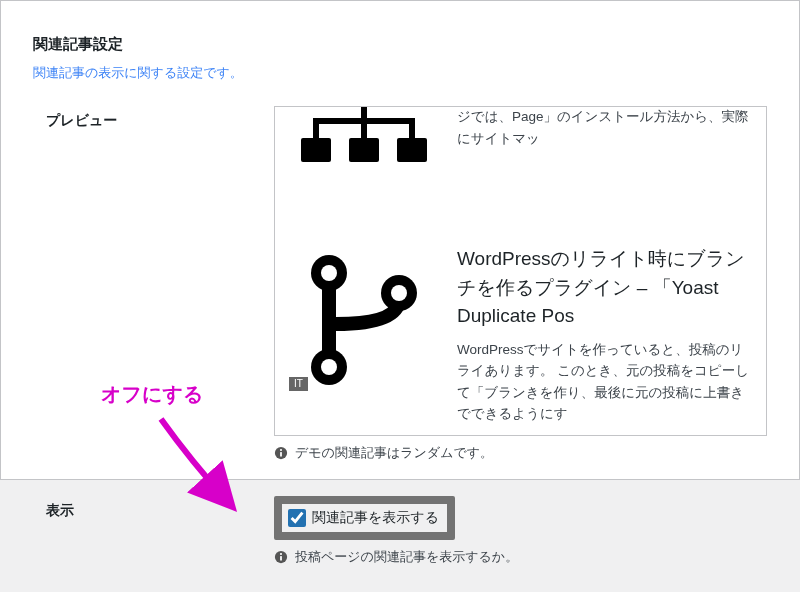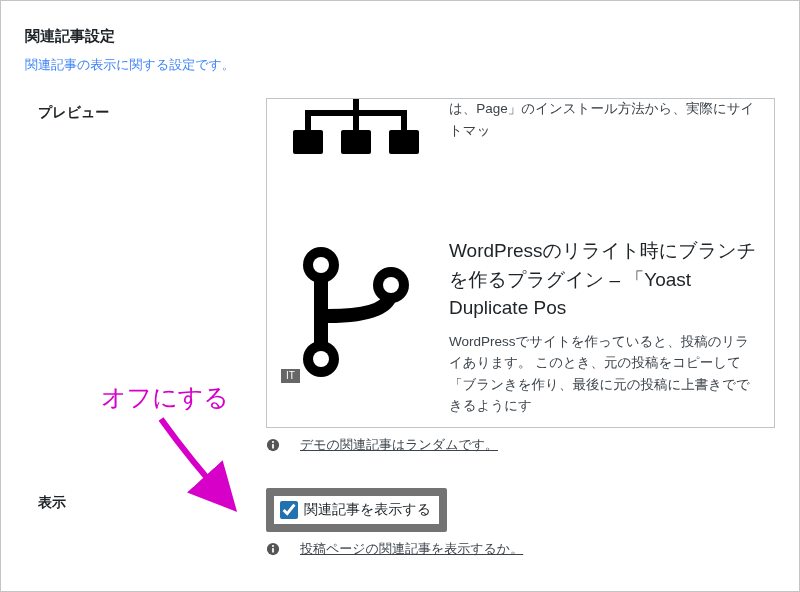--- a/index.html
+++ b/index.html
@@ -9,23 +9,23 @@
     color: #1d2327;
     font-size: 13px;
     width: 800px;
     height: 592px;
     overflow: hidden;
   }
   .panel {
     background: #fff;
     border: 1px solid #c3c4c7;
     margin: 0 0 0 0;
-    padding: 4px;
+    padding: 12px;
     width: 800px;
-    height: 592px;
+    height: 480px;
     position: relative;
   }
   .panel-inner {
     padding: 12px 20px 20px 20px;
   }
   .section-title {
     font-size: 15px;
     font-weight: 700;
     color: #1d2327;
     margin: 10px 0 10px 0;
@@ -109,22 +109,21 @@
     line-height: 1.6;
     color: #3c434a;
     overflow: hidden;
   }
 
   .note {
     font-size: 13px;
     color: #3c434a;
     display: flex;
     align-items: center;
-    gap: 20px;
-    text-decoration: underline;
+    gap: 7px;
   }
   .info-icon {
     display: inline-flex;
     width: 14px;
     height: 14px;
     align-items: center;
     justify-content: center;
   }
 
   
@@ -153,22 +152,22 @@
   .annotation {
     position: absolute;
     pointer-events: none;
     z-index: 10;
   }
   .ann-text {
     position: absolute;
     left: 100px;
     top: 380px;
     color: #d700c9;
-    font-size: 25px;
-    font-weight: 400;
+    font-size: 20px;
+    font-weight: 700;
     white-space: nowrap;
   }
   .ann-arrow {
     position: absolute;
     left: 150px;
     top: 410px;
   }
 </style>
 </head>
 <body>

